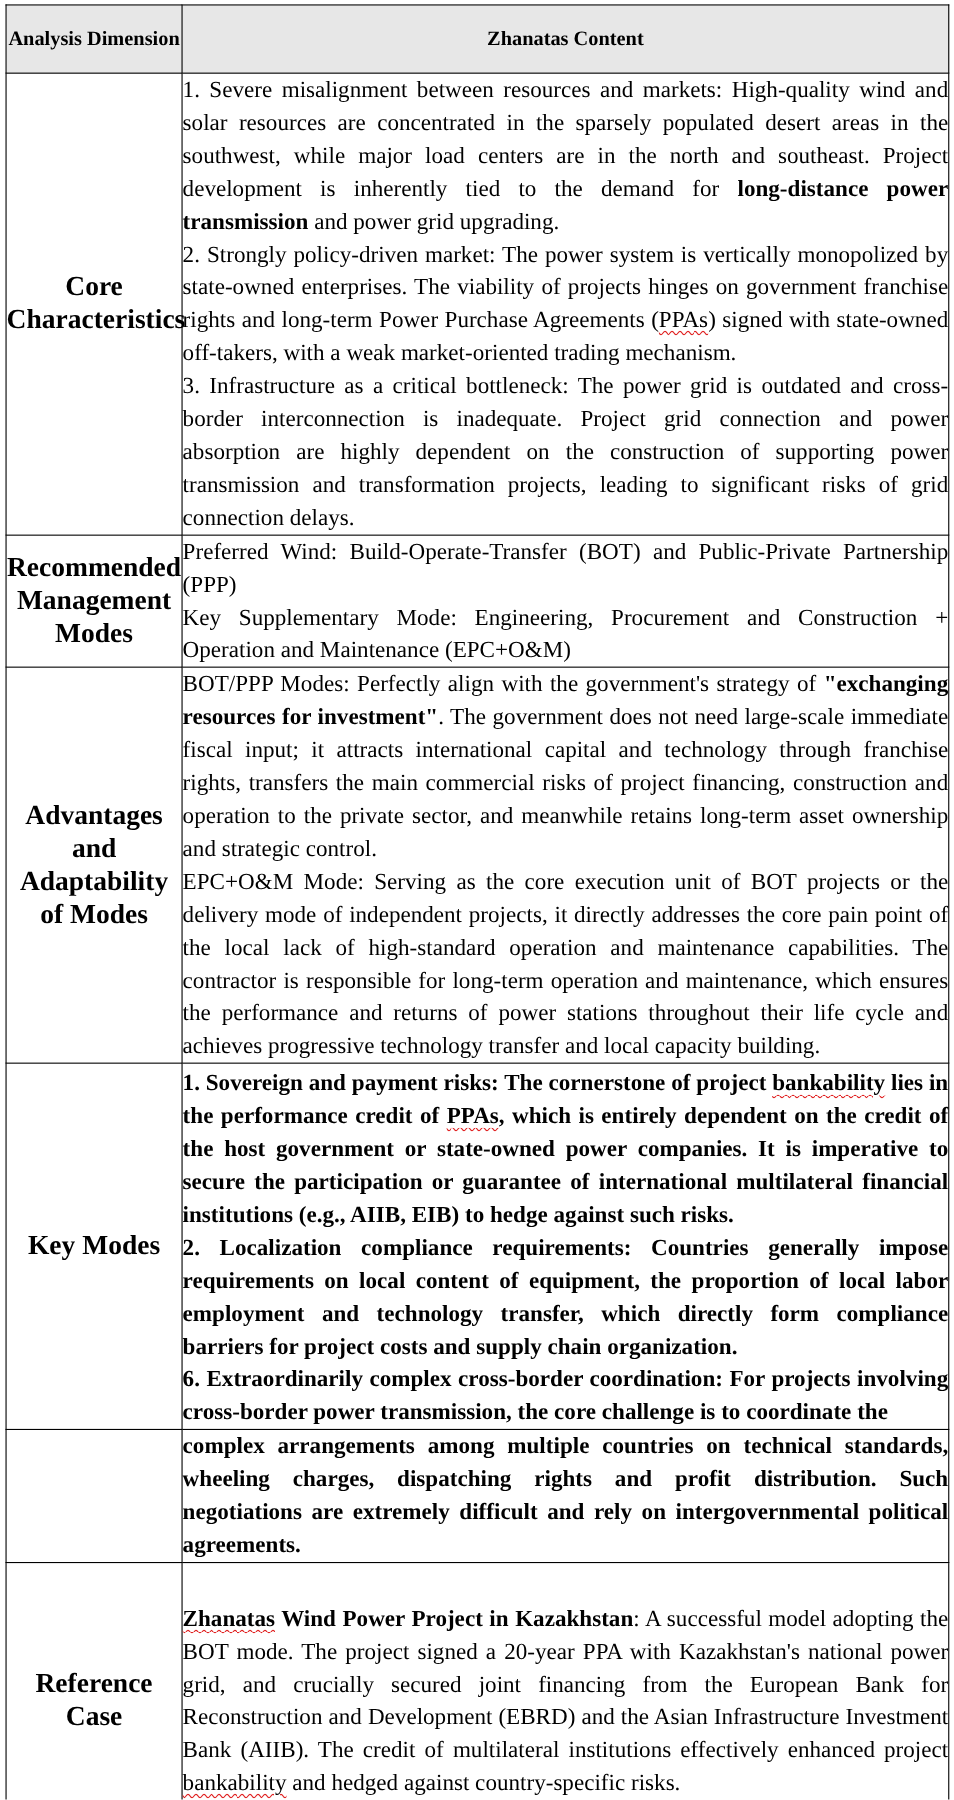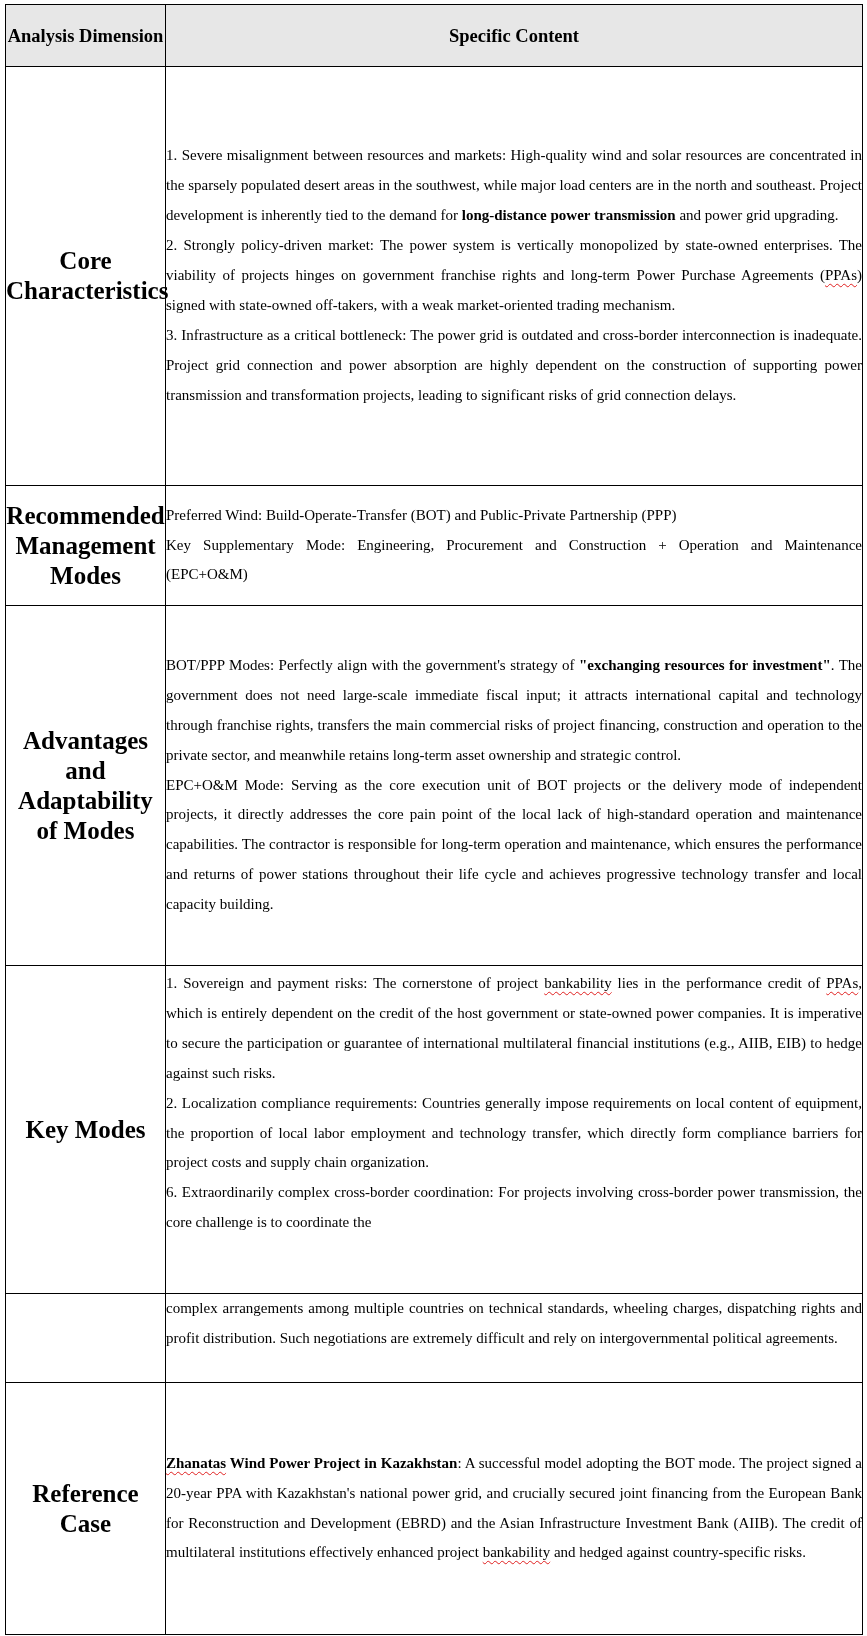--- a/index.html
+++ b/index.html
@@ -39,56 +39,56 @@
   }
   tr.hdr { height: 62px; }
   .dim {
     font-weight: bold;
     font-size: 25px;
     line-height: 30px;
     text-align: center;
     padding: 0 2px;
   }
   .content {
-    font-size: 15px;
+    font-size: 21px;
     line-height: 29.9px;
     text-align: justify;
     padding: 2px 5px 2px 4px;
   }
   .content p {
     margin: 0;
   }
   .spell {
     text-decoration: underline wavy #e02020;
     text-decoration-thickness: 1px;
     text-underline-offset: 3px;
   }
   b { font-weight: bold; }
   tr.r-core { height: 419px; }
   tr.r-rec { height: 120px; }
   tr.r-adv { height: 360px; }
   tr.r-risk { height: 328px; }
   tr.r-cont { height: 89px; }
   tr.r-ref { height: 252px; }
-  tr.r-cont td.content, tr.r-risk td.content { vertical-align: top; }
+  tr.r-cont td.content, tr.r-risk td.content { vertical-align: top; font-weight: bold; }
   tr.r-risk td.content { padding-top: 3px; }
   tr.r-cont td.content { padding-top: 0px; }
 </style>
 </head>
 <body>
 
 <table class="analysis">
   <colgroup>
     <col class="c1">
     <col class="c2">
   </colgroup>
   <thead>
     <tr class="hdr">
       <th><span>Analysis Dimension</span></th>
-      <th><span>Specific Content</span></th>
+      <th><span>Zhanatas Content</span></th>
     </tr>
   </thead>
   <tbody>
     <tr class="r-core">
       <td class="dim"><span>Core Characteristics</span></td>
       <td class="content">
           <p><span>1.  Severe misalignment between resources and markets: High-quality wind and solar resources are concentrated in the sparsely populated desert areas in the southwest, while major load centers are in the north and southeast. Project development is inherently tied to the demand for </span><b>long-distance power transmission</b><span> and power grid upgrading.</span></p>
           <p><span>2.  Strongly policy-driven market: The power system is vertically monopolized by state-owned enterprises. The viability of projects hinges on government franchise rights and long-term Power Purchase Agreements (</span><span class="spell">PPAs</span><span>) signed with state-owned off-takers, with a weak market-oriented trading mechanism.</span></p>
           <p><span>3.  Infrastructure as a critical bottleneck: The power grid is outdated and cross-border interconnection is inadequate. Project grid connection and power absorption are highly dependent on the construction of supporting power transmission and transformation projects, leading to significant risks of grid connection delays.</span></p>
         </td>

